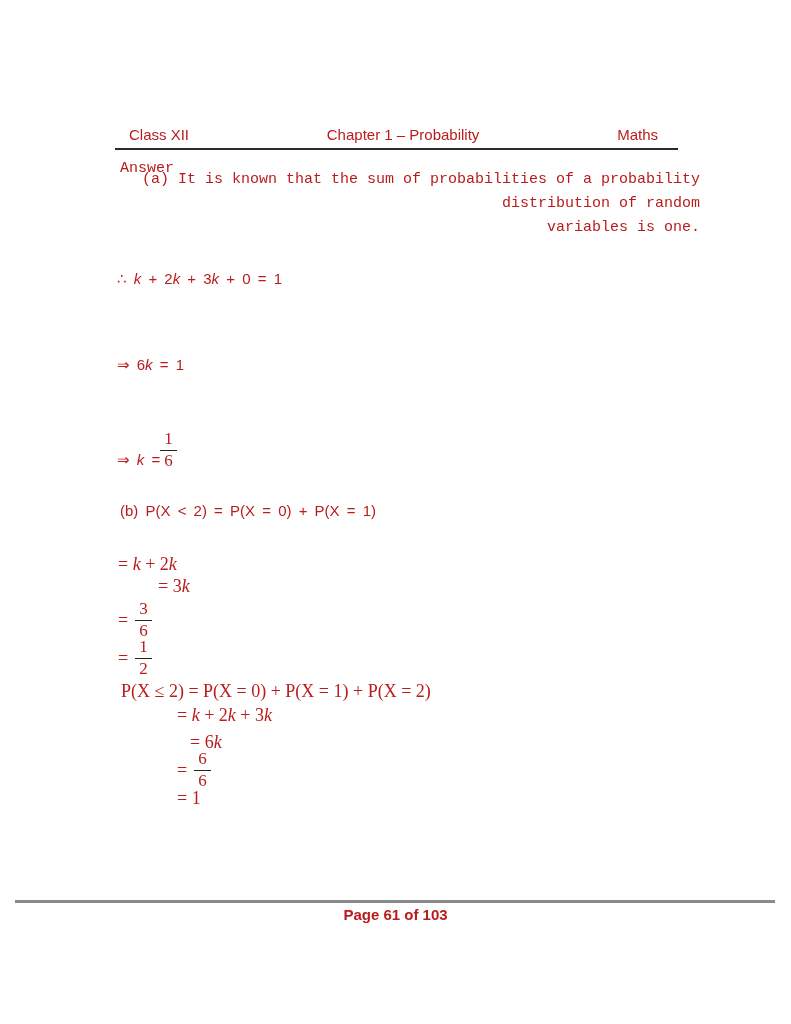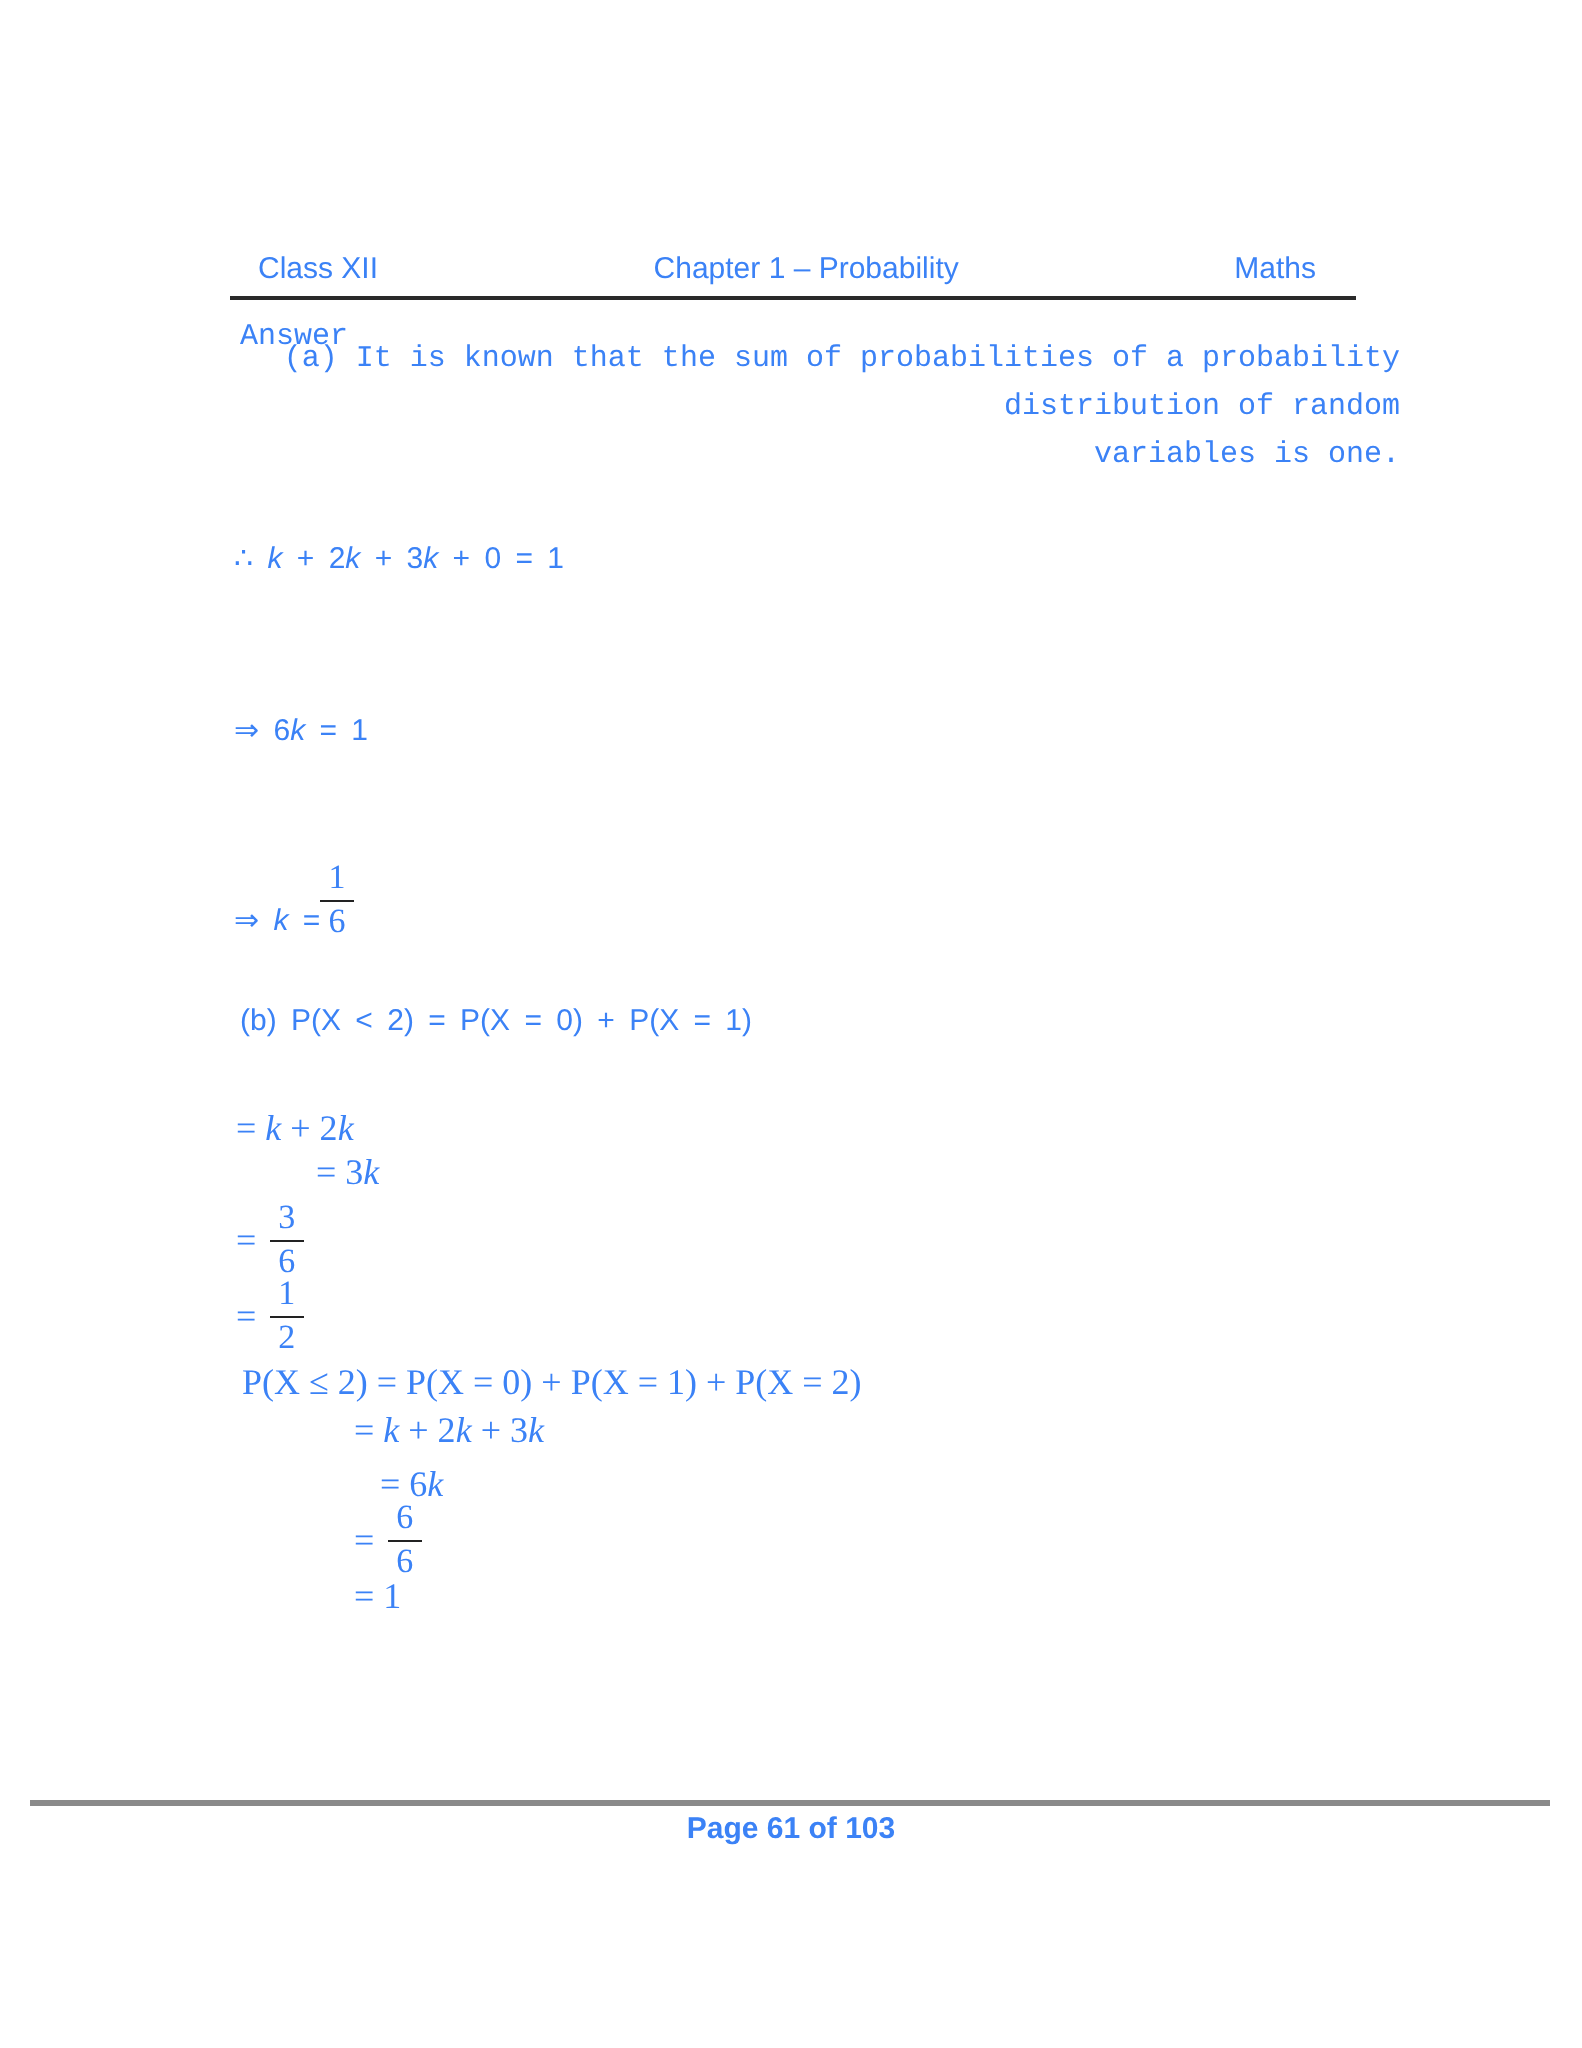--- a/index.html
+++ b/index.html
@@ -1,21 +1,21 @@
 <!DOCTYPE html>
 <html><head>
 <meta charset="utf-8">
 <style>
   html,body { margin:0; padding:0; background:#ffffff; }
   .page {
     position:relative;
     width:791px; height:1024px;
     background:#ffffff;
     font-family:"Liberation Sans", sans-serif;
-    color:#3b82f6;
+    color:#b91c1c;
     overflow:hidden;
   }
   
   .header {
     position:absolute; top:126px; left:115px; width:563px;
     border-bottom:2px solid #2a2a2a;
     display:flex; justify-content:space-between; align-items:baseline;
     padding:0 20px 5px 14px; box-sizing:border-box;
     font-size:15px;
   }

